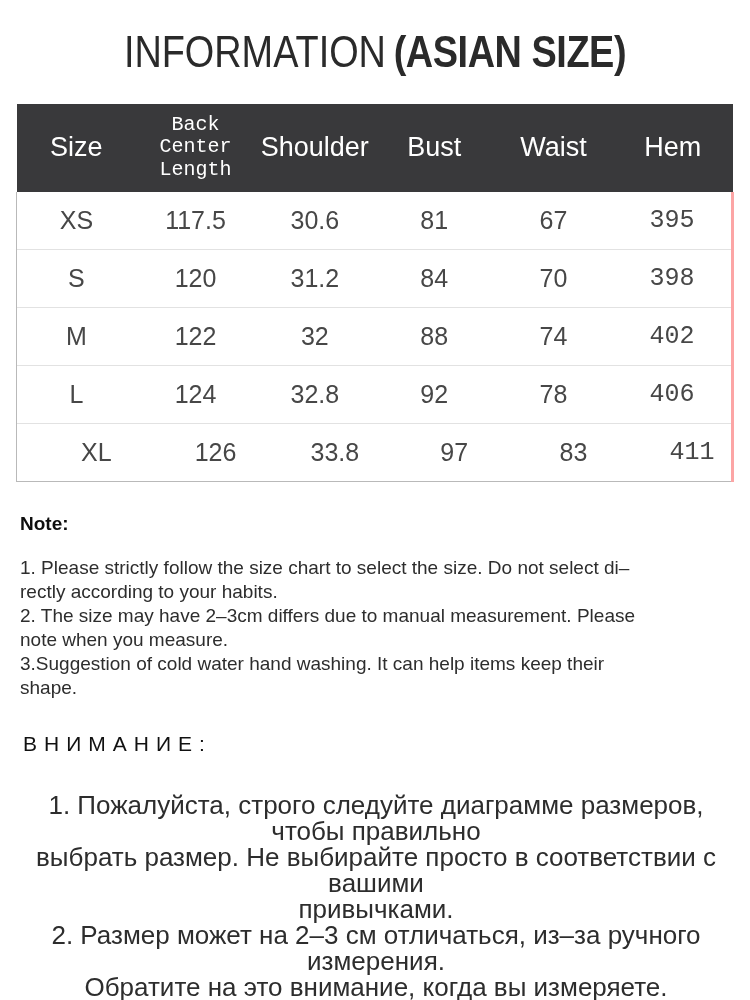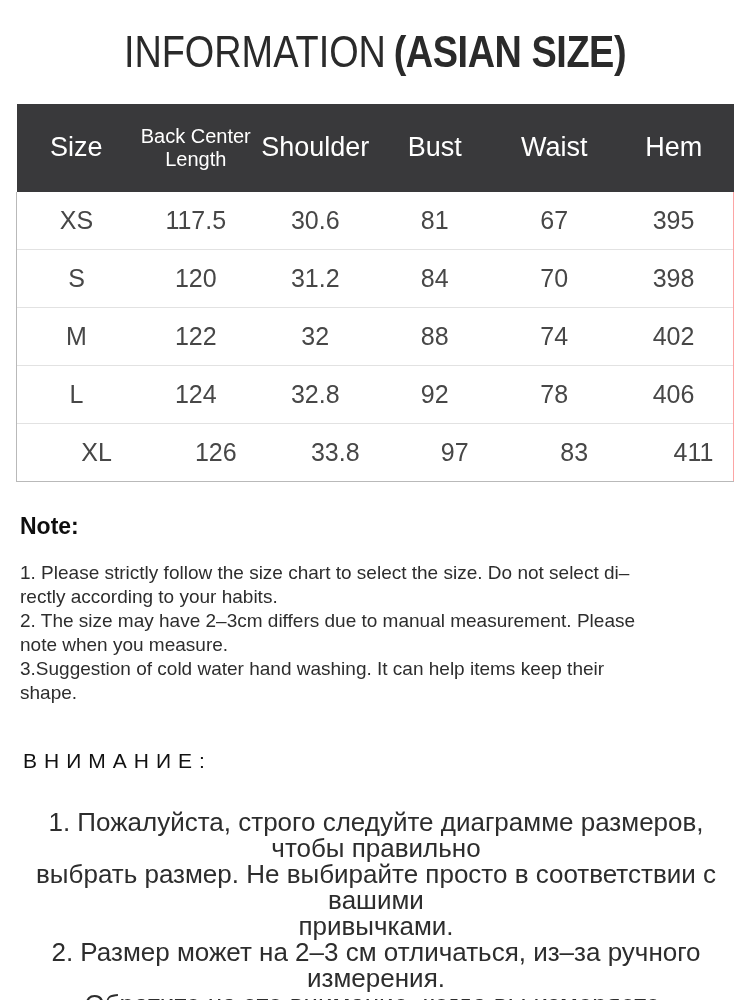--- a/index.html
+++ b/index.html
@@ -37,53 +37,53 @@
     background: #39393b;
     color: #ffffff;
     height: 88px;
     font-weight: 400;
     font-size: 27px;
     text-align: center;
     vertical-align: middle;
     white-space: pre-line;
     letter-spacing: 0;
   }
-  .size-table thead th.th-small { font-size: 20px; line-height: 1.12; }
+  .size-table thead th.th-small { font-size: 20px; line-height: 1.12; font-family: Liberation Mono, monospace; }
   .size-table tbody td {
     height: 58px;
     text-align: center;
     vertical-align: middle;
     font-size: 25px;
     color: #474747;
     background: #ffffff;
     border-top: 1px solid #e2e2e2;
   }
   .size-table tbody tr:first-child td { border-top: none; }
   .size-table tbody td:first-child { border-left: 1px solid #b9b9b9; }
-  .size-table tbody td:last-child { border-right: 1px solid #fca5a5; }
+  .size-table tbody td:last-child { border-right: 3px solid #fca5a5; font-family: Liberation Mono, monospace; }
   .size-table tbody tr:last-child td { border-bottom: 1px solid #b9b9b9; padding-left: 40px; }
 
   
   .note-heading {
     margin: 31px 0 0 20px;
-    font-size: 23px;
+    font-size: 19px;
     font-weight: 700;
     color: #0e0e0e;
   }
   .body-text {
     margin: 21px 18px 0 20px;
     font-size: 19px;
     line-height: 24px;
     color: #2d2d2d;
     white-space: pre-line;
   }
 
   
   .attention-heading {
-    margin: 44px 0 0 23px;
+    margin: 32px 0 0 23px;
     font-size: 21px;
     font-weight: 400;
     letter-spacing: 7px;
     color: #111111;
   }
   .body-text.ru {
     font-size: 26px;
     line-height: 26px;
     margin-top: 36px;
     text-align: center;

